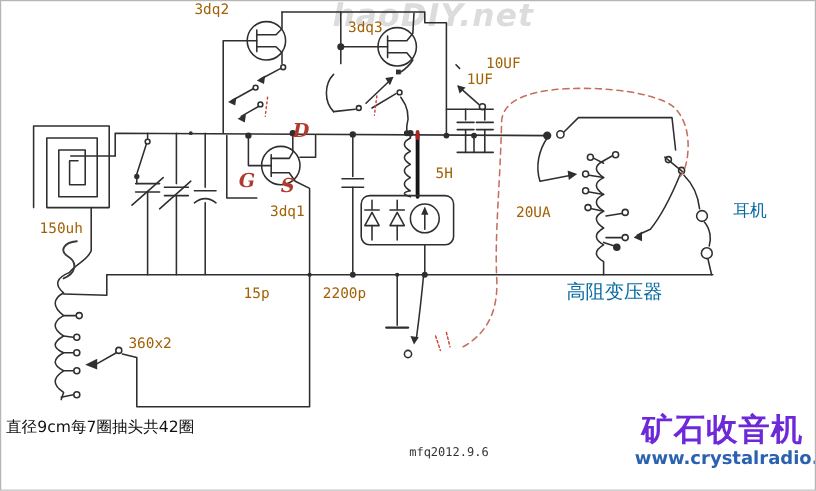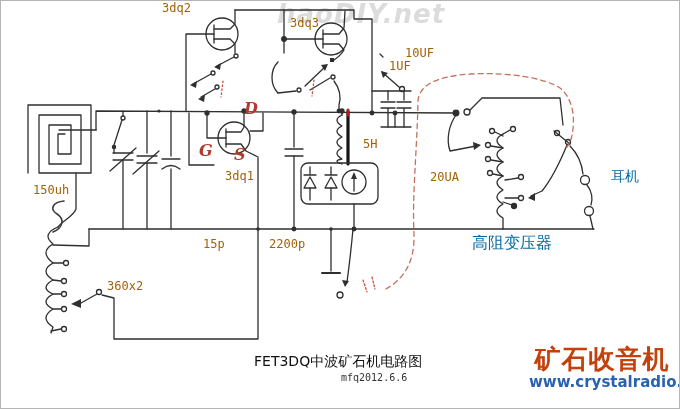--- a/index.html
+++ b/index.html
@@ -16,21 +16,21 @@
            font-style:italic;font-weight:bold;font-size:16px;}
   .red-lbl{color:#0369a1;font-weight:normal;}
   #watermark{position:absolute;left:276px;top:-2px;z-index:1;color:#dcdcdc;
      font-family:"DejaVu Sans","Liberation Sans",sans-serif;font-weight:bold;
      font-style:italic;font-size:26px;letter-spacing:1px;}
   #lbl-title{left:253px;top:353px;font-size:14px;color:#111;}
   #lbl-credit{left:340px;top:371px;font-size:10px;color:#333;
      font-family:"DejaVu Sans Mono",monospace;}
   #lbl-coilnote{left:4px;top:349px;font-size:13px;color:#111;}
   #logo{position:absolute;left:528px;top:345px;width:146px;text-align:center;z-index:3;}
-  #logo .name{color:#c2410c;font-weight:bold;font-size:26px;letter-spacing:1px;
+  #logo .name{color:#6d28d9;font-weight:bold;font-size:26px;letter-spacing:1px;
      font-family:"DejaVu Sans",sans-serif;line-height:1.05;}
   #logo .url{color:#2a62b0;font-weight:bold;font-size:15px;
      font-family:"DejaVu Sans",sans-serif;letter-spacing:0px;}
 </style>
 </head>
 <body>
 
 <div id="stage">
 
   <div id="watermark">haoDIY.net</div>
@@ -272,21 +272,21 @@
   <div class="lbl" style="left:157px;top:237px;margin-left:45px;">15p</div>
   <div class="lbl" style="left:268px;top:237px;">2200p</div>
 
   <div class="lbl red-pin" style="left:198px;top:141px;">G</div>
   <div class="lbl red-pin" style="left:243px;top:99px;">D</div>
   <div class="lbl red-pin" style="left:233px;top:145px;">S</div>
 
   <div class="lbl cjk red-lbl" style="left:610px;top:168px;font-size:14px;">耳机</div>
   <div class="lbl cjk red-lbl" style="left:471px;top:233px;font-size:16px;">高阻变压器</div>
 
-  <div class="lbl cjk" id="lbl-title">FET3DQ中波矿石机电路图</div>
-  <div class="lbl" id="lbl-credit">mfq2012.6.6</div>
+  <div class="lbl cjk" id="lbl-coilnote">直径9cm每7圈抽头共42圈</div>
+  <div class="lbl" id="lbl-credit">mfq2012.9.6</div>
 
   <div id="logo">
     <div class="name">矿石收音机</div>
     <div class="url">www.crystalradio.cn</div>
   </div>
 
 </div>
 
 </body></html>

